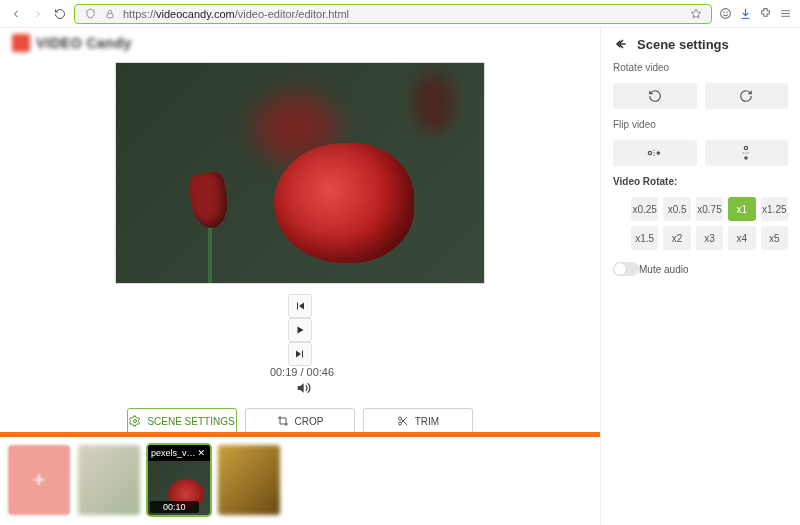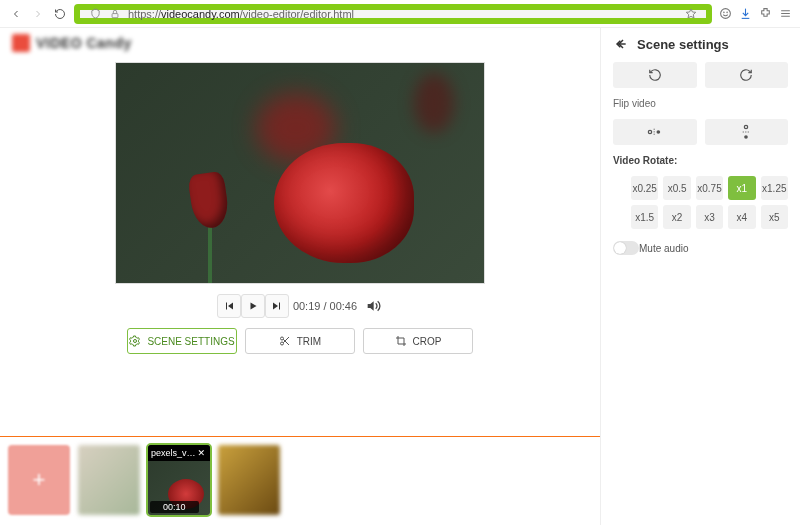--- a/index.html
+++ b/index.html
@@ -1,52 +1,52 @@
 <!DOCTYPE html>
 <html><head>
 <meta charset="utf-8">
 <style>
   * { box-sizing: border-box; margin: 0; padding: 0; font-family: Arial, Helvetica, sans-serif; }
   html, body { width: 800px; height: 525px; overflow: hidden; background: #fff; }
 
   
   .chrome { height: 28px; display: flex; align-items: center; padding: 0 8px; gap: 6px; font-size: 11px; color: #555; border-bottom: 1px solid #eee; }
   .chrome .nav-arrow, .chrome .reload { width: 16px; height: 16px; display:flex; align-items:center; justify-content:center; }
-  .chrome .urlbar { flex: 1; display: flex; align-items: center; gap: 6px; background: #f5f5f5; border: 6px solid #84cc16; border-radius: 4px; height: 20px; padding: 0 8px; color: #666; }
+  .chrome .urlbar { flex: 1; display: flex; align-items: center; gap: 6px; background: #f5f5f5; border: 1px solid #84cc16; border-radius: 4px; height: 20px; padding: 0 8px; color: #666; }
   .chrome .urlbar .domain { color: #222; }
   .chrome .il { width: 14px; height: 14px; display:flex; align-items:center; justify-content:center; color:#666; }
   .chrome .dl { color:#2a72d4; }
 
   
   .app-header { height: 30px; display:flex; align-items:center; padding:0 12px; gap:6px; filter: blur(2px); }
   .app-header .logo { width:18px; height:18px; background:#ea4d3d; border-radius:2px; }
   .app-header .brand { font-weight:700; color:#333; font-size:14px; letter-spacing:.5px; }
 
   .content { display:flex; height: calc(525px - 28px); }
   .main { flex:1; display:flex; flex-direction:column; background:#fff; position:relative; }
   .stage { margin-top:4px; display:flex; flex-direction:column; align-items:center; }
   .video-frame { width: 370px; height: 222px; background: linear-gradient(135deg,#2c3a2c,#3a4a3a); position:relative; overflow:hidden; border:1px solid #ddd; }
   
   .rose1 { position:absolute; right:70px; bottom:20px; width:140px; height:120px; background: radial-gradient(circle at 40% 40%, #e34a4a 0%, #b71c1c 55%, #7a0f0f 90%); border-radius:50% 45% 45% 50%; box-shadow: inset -10px -10px 30px rgba(0,0,0,.4); }
   .bud { position:absolute; left:75px; bottom:55px; width:36px; height:55px; background:#8f1c1c; border-radius:30% 30% 60% 60%; transform:rotate(-8deg); box-shadow: inset -4px -4px 10px rgba(0,0,0,.5); }
   .stem { position:absolute; left:92px; bottom:0; width:4px; height:65px; background:#3a6b3a; }
   .blur-rose { position:absolute; left:140px; top:30px; width:80px; height:70px; background:#8f1c1c; border-radius:50%; filter:blur(12px); opacity:.7; }
   .blur-rose2 { position:absolute; right:30px; top:10px; width:40px; height:60px; background:#5a1414; border-radius:50%; filter:blur(8px); opacity:.6; }
 
-  .controls { display:flex; align-items:center; gap:0; margin-top:10px; }
+  .controls { display:flex; align-items:center; gap:0; margin-top:10px;flex-direction:column; }
   .ctrl-btn { width:24px; height:24px; border:1px solid #e0e0e0; border-radius:3px; background:#fafafa; display:flex; align-items:center; justify-content:center; cursor:pointer; }
   .time { font-size:11px; color:#555; margin-left:4px; }
   .vol { margin-left:6px; width:20px; height:20px; display:flex; align-items:center; justify-content:center; }
 
   .action-row { display:flex; gap:8px; margin-top:10px; }
   .action-btn { display:flex; align-items:center; justify-content:center; gap:6px; height:26px; width:110px; border:1px solid #d0d0d0; border-radius:3px; background:#fff; font-size:10px; color:#444; cursor:pointer; }
   .action-btn.active { border-color:#7fbf3f; color:#4a8a1f; background:#fff; }
   .action-btn svg { width:12px; height:12px; }
 
-  .timeline-wrap { position:absolute; left:0; right:0; bottom:0; border-top:1px solid #f97316; padding:8px 8px 10px; display:flex; gap:8px; align-items:flex-start; background:#fff; }
+  .timeline-wrap { position:absolute; left:0; right:0; bottom:0; border-top:5px solid #f97316; padding:8px 8px 10px; display:flex; gap:8px; align-items:flex-start; background:#fff; }
   .add-tile { width:62px; height:70px; border-radius:4px; background:#f0a098; display:flex; align-items:center; justify-content:center; color:#fff; font-size:22px; filter:blur(1px); }
   .clip { width:62px; height:70px; border-radius:3px; overflow:hidden; position:relative; background:#888; }
   .clip.blurred { filter: blur(2px); }
   .clip.sel { outline:2px solid #7fbf3f; outline-offset:0; }
   .clip-label { position:absolute; top:0; left:0; right:0; background:#000; color:#fff; font-size:9px; padding:2px 3px; display:flex; justify-content:space-between; align-items:center; }
   .clip-close { background:#000; color:#fff; width:12px; height:12px; display:flex; align-items:center; justify-content:center; font-size:9px; }
   .clip-dur { position:absolute; left:2px; bottom:2px; background:rgba(0,0,0,.75); color:#fff; font-size:9px; padding:1px 13px; border-radius:2px; }
   .clip-rose { position:absolute; inset:0; background:linear-gradient(135deg,#2c3a2c,#3a4a3a); }
   .clip-rose::after { content:""; position:absolute; right:6px; bottom:6px; width:36px; height:30px; background:radial-gradient(circle,#d23b3b,#7a0f0f); border-radius:50%; }
   .clip-a { background:linear-gradient(135deg,#d7d0c0,#a8b89a); }
@@ -179,32 +179,32 @@
       <div class="action-row">
         <button class="action-btn active">
           <svg viewBox="0 0 24 24" fill="none" stroke="#4a8a1f" stroke-width="2">
               <circle cx="12" cy="12" r="3"></circle>
               <path d="M19 12a7 7 0 0 0-.2-1.7l2.1-1.6-2-3.4-2.5 1a7 7 0 0 0-2.9-1.7L13 2h-4l-.5 2.6a7 7 0 0 0-2.9 1.7l-2.5-1-2 3.4 2.1 1.6A7 7 0 0 0 3 12c0 .6.1 1.1.2 1.7l-2.1 1.6 2 3.4 2.5-1a7 7 0 0 0 2.9 1.7L9 22h4l.5-2.6a7 7 0 0 0 2.9-1.7l2.5 1 2-3.4-2.1-1.6c.1-.6.2-1.1.2-1.7z"></path>
             </svg>
           <span>SCENE SETTINGS</span>
         </button>
         <button class="action-btn">
           <svg viewBox="0 0 24 24" fill="none" stroke="#555" stroke-width="2">
+              <path d="M6 2v16h16"></path>
+              <path d="M2 6h16v16"></path>
+            </svg>
+          <span>CROP</span>
+        </button>
+        <button class="action-btn">
+          <svg viewBox="0 0 24 24" fill="none" stroke="#555" stroke-width="2">
               <circle cx="6" cy="7" r="3"></circle>
               <circle cx="6" cy="17" r="3"></circle>
               <path d="M8.5 8.5L20 20M8.5 15.5L20 4"></path>
             </svg>
           <span>TRIM</span>
-        </button>
-        <button class="action-btn">
-          <svg viewBox="0 0 24 24" fill="none" stroke="#555" stroke-width="2">
-              <path d="M6 2v16h16"></path>
-              <path d="M2 6h16v16"></path>
-            </svg>
-          <span>CROP</span>
         </button>
       </div>
     </div>
 
     <div class="timeline-wrap">
       <div class="add-tile">+</div>
       <div class="clip blurred clip-a"></div>
       <div class="clip sel">
         <div class="clip-rose"></div>
         <div class="clip-label">
@@ -223,20 +223,21 @@
           <svg width="16" height="16" viewBox="0 0 24 24" fill="none" stroke="#333" stroke-width="2.2">
             <path d="M15 6l-6 6 6 6"></path>
             <path d="M9 12h10" opacity="0"></path>
             <path d="M19 12H6"></path>
             <path d="M11 7l-5 5 5 5"></path>
           </svg>
         </span>
       <span class="panel-title">Scene settings</span>
     </div>
 
+    <div class="section-label">Rotate video</div>
     <div class="btn-row">
       <button class="gray-btn">
           <svg width="18" height="14" viewBox="0 0 24 24" fill="none" stroke="#555" stroke-width="2">
             <path d="M3 12a9 9 0 1 0 3-6.7L3 8"></path>
             <path d="M3 3v5h5"></path>
           </svg>
         </button>
       <button class="gray-btn">
           <svg width="18" height="14" viewBox="0 0 24 24" fill="none" stroke="#555" stroke-width="2">
             <path d="M21 12a9 9 0 1 1-3-6.7L21 8"></path>

